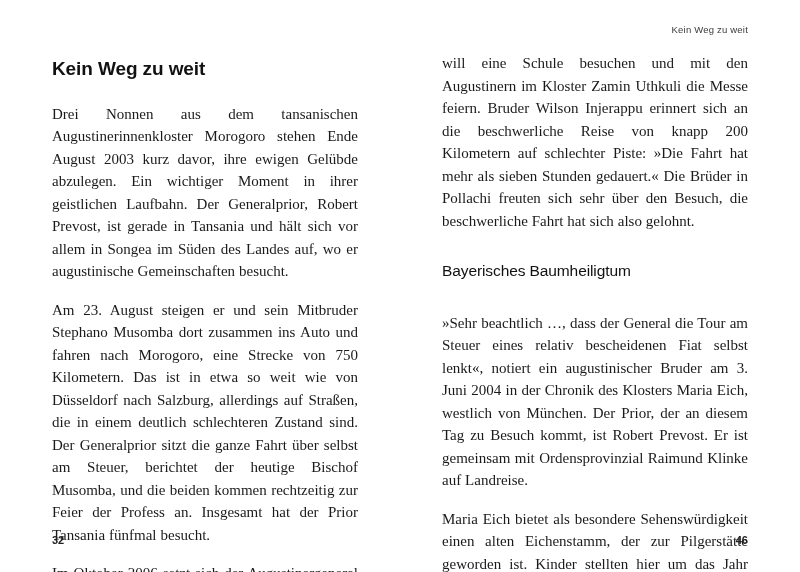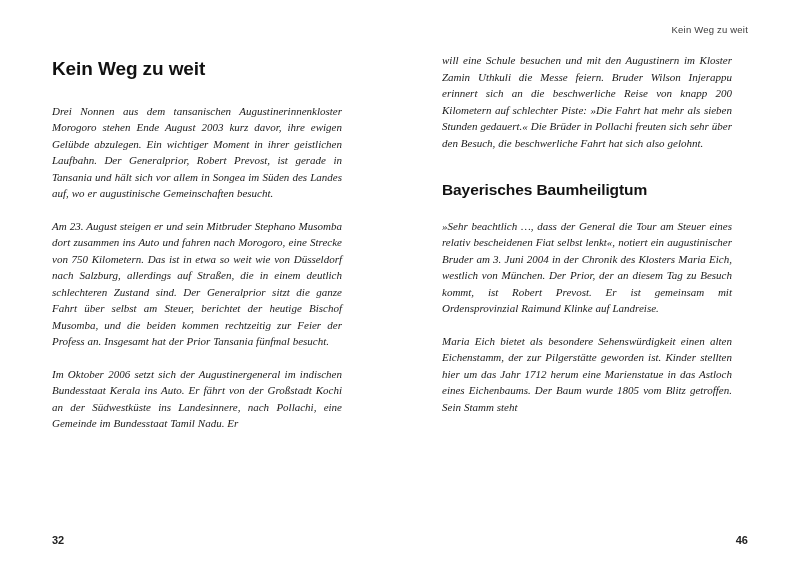--- a/index.html
+++ b/index.html
@@ -53,35 +53,34 @@
     font-family: "Liberation Sans", sans-serif;
     font-weight: bold;
     font-size: 19px;
     letter-spacing: -0.1px;
     color: #111111;
     margin: 20px 0 22px 0;
     line-height: 1.2;
   }
   .section-title {
     font-family: "Liberation Sans", sans-serif;
-    font-weight: bold;
+    font-weight: normal;
     font-size: 15.5px;
     letter-spacing: -0.1px;
     color: #111111;
-    margin: 30px 0 18px 0;
+    margin: 30px 0 31px 0;
     line-height: 1.2;
   }
   p.body {
-    font-size: 11px;
+    font-size: 15px;
     line-height: 1.5;
     text-align: justify;
-    margin: 0 16px 16px 0;
+    margin: 0 0 16px 0;
     hyphens: manual;
     word-spacing: 0.2px;
-    font-style: italic;
   }
   p.body:last-child {
     margin-bottom: 0;
   }
   .folio {
     position: absolute;
     bottom: 18px;
     font-family: "Liberation Sans", sans-serif;
     font-weight: bold;
     font-size: 11px;

